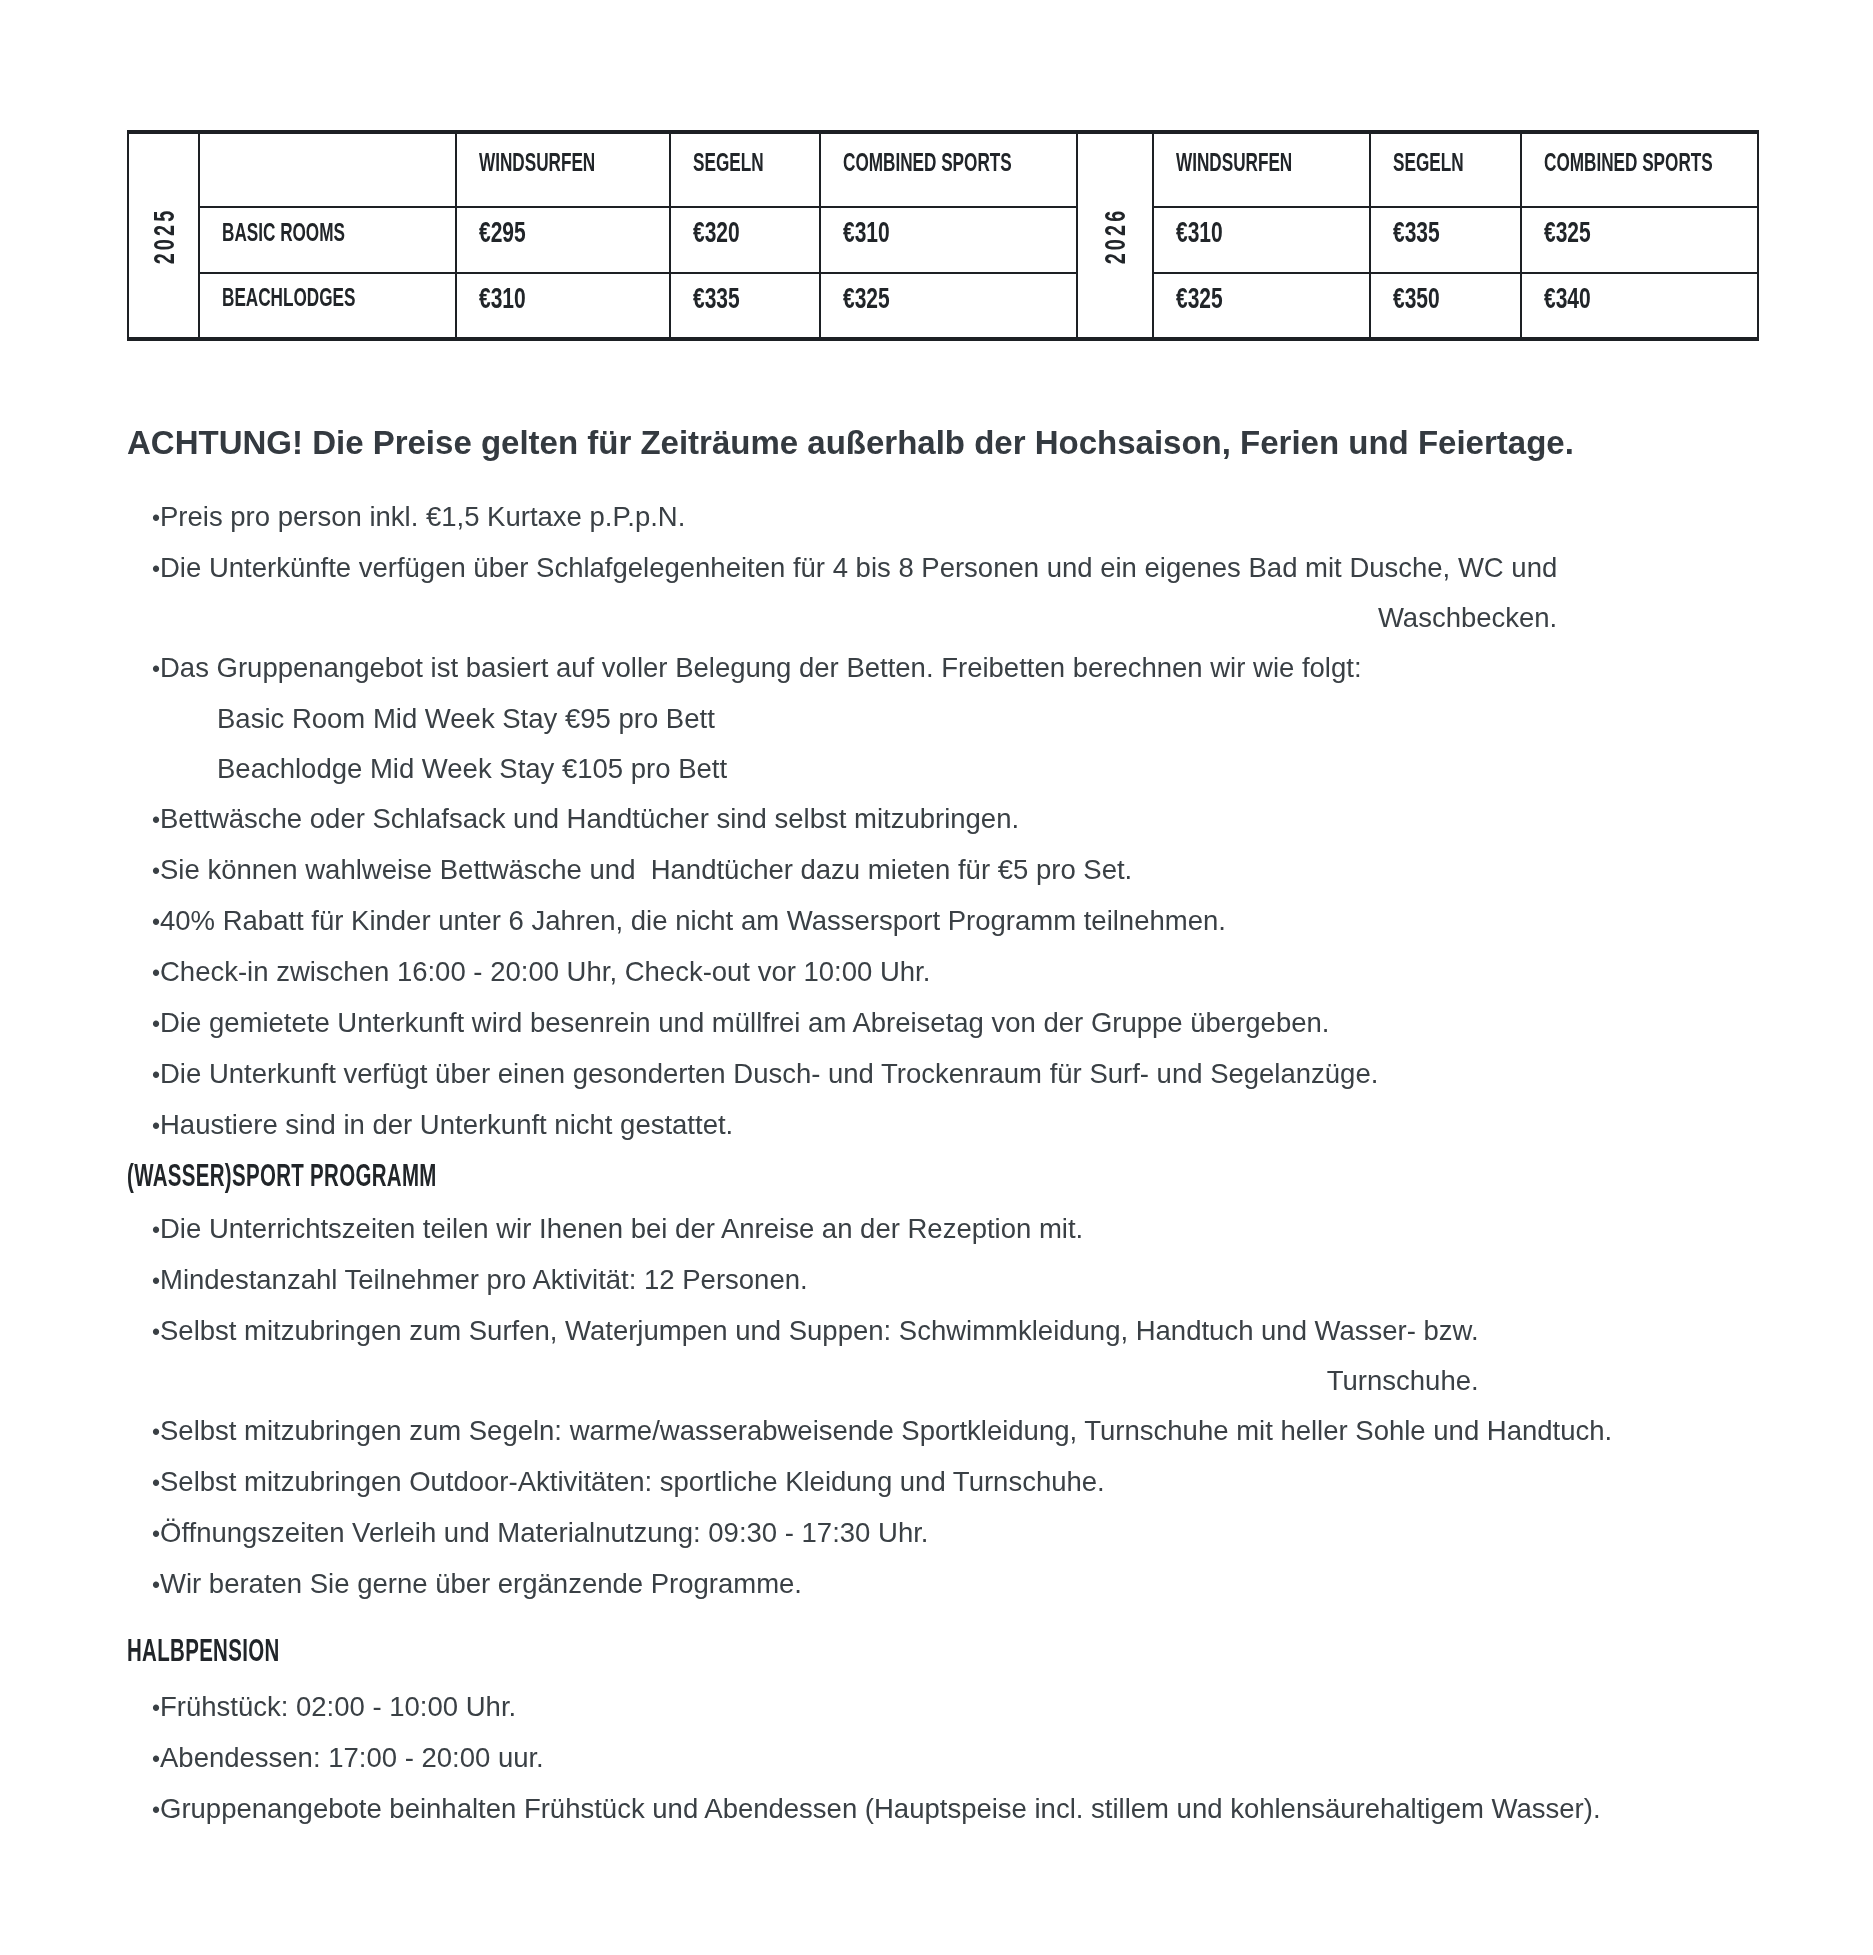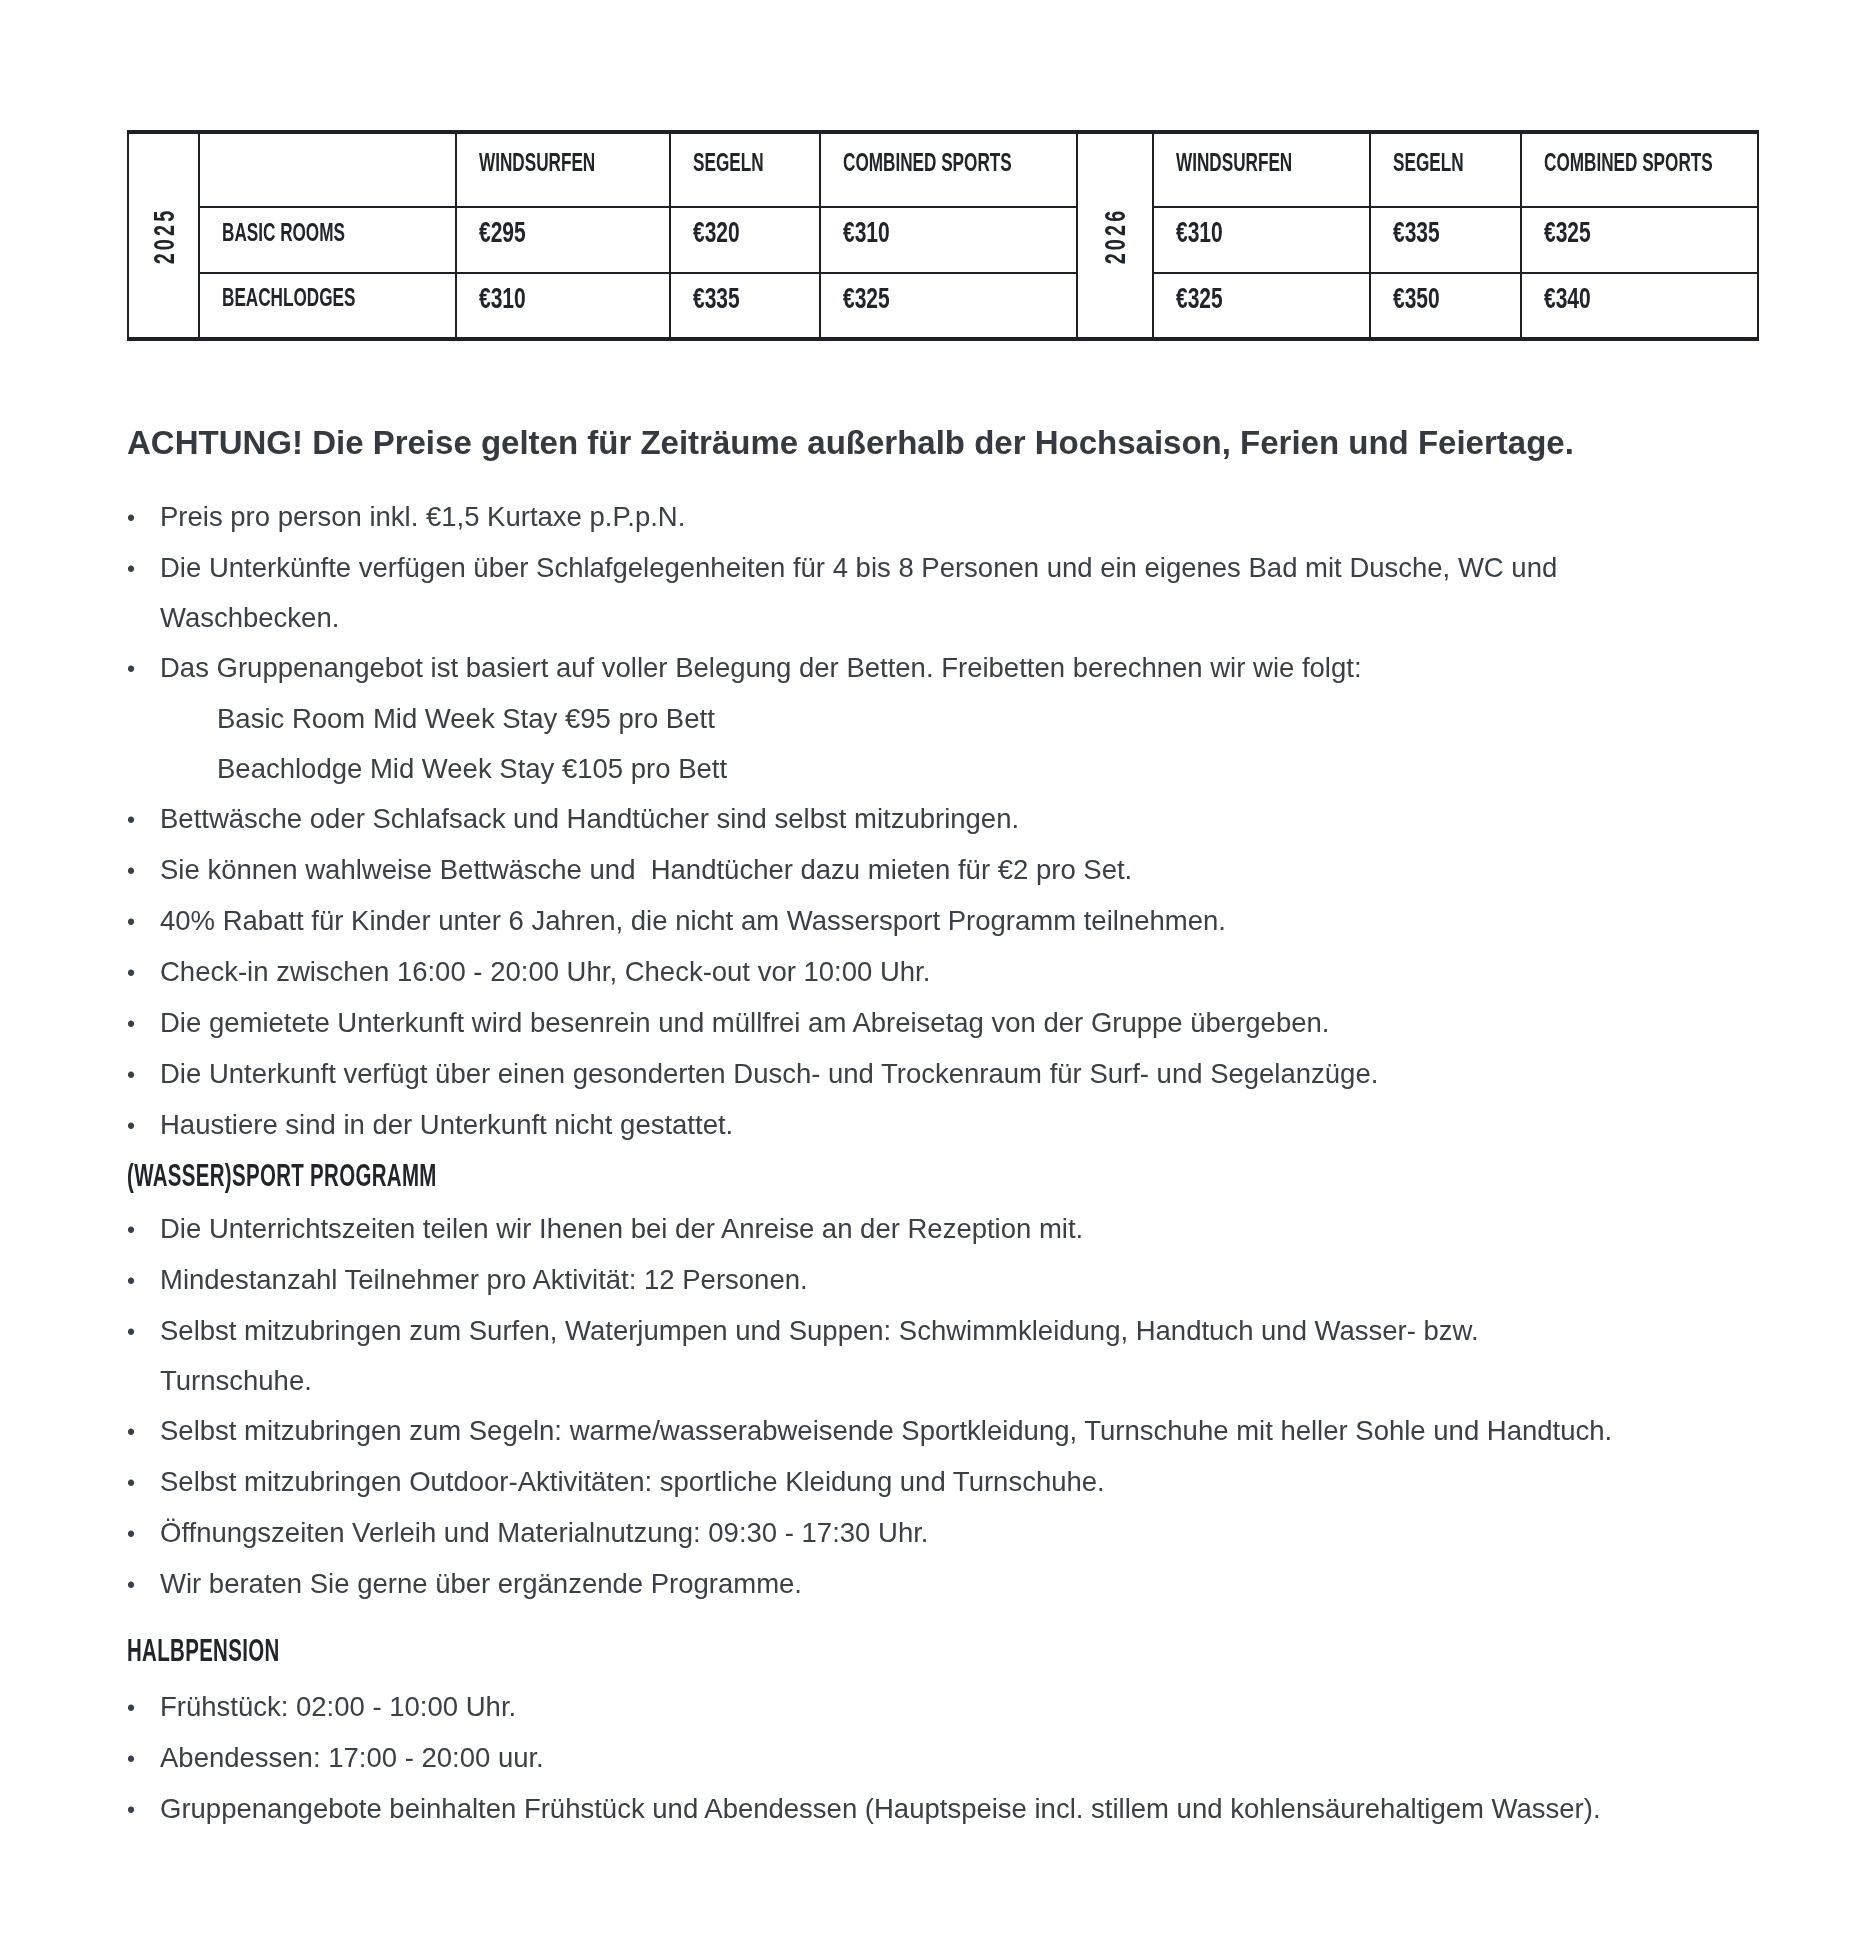--- a/index.html
+++ b/index.html
@@ -52,21 +52,21 @@
   .notice{
     margin:77px 0 0 0;
     font-weight:700;font-size:33px;line-height:50px;
     color:#343a40;white-space:pre-wrap;
   }
   .section{margin-top:24px;}
   .section.tight{margin-top:5.3px;}
   .section.tight2{margin-top:8px;}
   .line{
     display:flex;align-items:flex-start;
-    font-size:27.5px;line-height:50px;color:#3a4045;
+    font-size:27.5px;line-height:50px;color:#3a4045;text-align:right;
   }
   .marker{flex:0 0 33px;color:#3a4045;}
   .marker::before{content:"\2022";font-size:23px;}
   .btext{white-space:pre-wrap;}
   .line.indent{padding-left:90px;}
   h2.heading{margin:0 0 0 0;font-size:32px;line-height:48px;font-weight:700;}
   h2.heading.h3{margin-top:16px;}
   h2.heading .cond{transform:scaleX(0.64);font-size:32px;letter-spacing:0.5px;}
 </style>
 </head>
@@ -184,21 +184,21 @@
       </div>
     <div class="line indent">
         <span class="btext">Beachlodge Mid Week Stay €105 pro Bett</span>
       </div>
     <div class="line bullet">
         <span class="marker"></span>
         <span class="btext">Bettwäsche oder Schlafsack und Handtücher sind selbst mitzubringen.</span>
       </div>
     <div class="line bullet">
         <span class="marker"></span>
-        <span class="btext">Sie können wahlweise Bettwäsche und  Handtücher dazu mieten für €2 pro Set.</span>
+        <span class="btext">Sie können wahlweise Bettwäsche und  Handtücher dazu mieten für €5 pro Set.</span>
       </div>
     <div class="line bullet">
         <span class="marker"></span>
         <span class="btext">40% Rabatt für Kinder unter 6 Jahren, die nicht am Wassersport Programm teilnehmen.</span>
       </div>
     <div class="line bullet">
         <span class="marker"></span>
         <span class="btext">Check-in zwischen 16:00 - 20:00 Uhr, Check-out vor 10:00 Uhr.</span>
       </div>
     <div class="line bullet">

